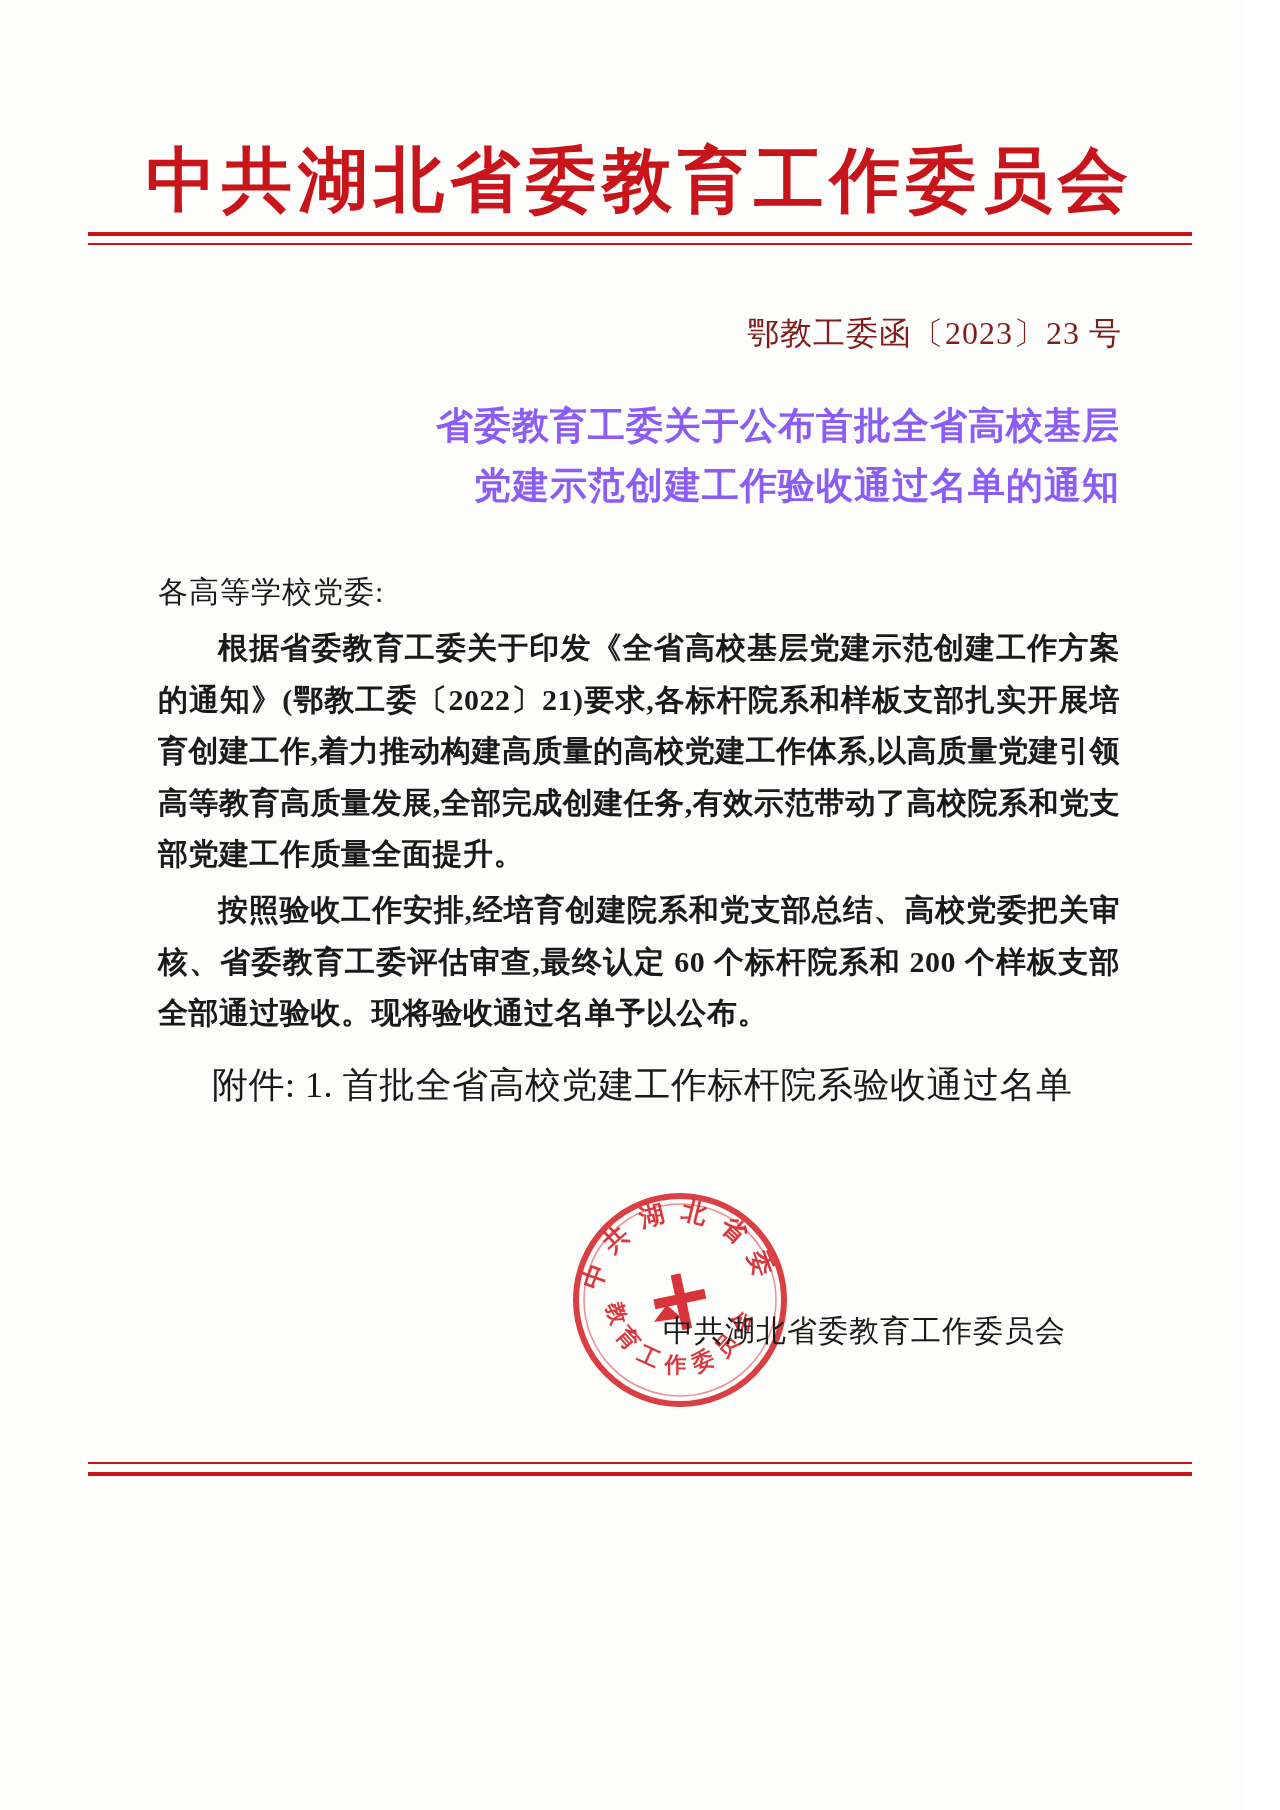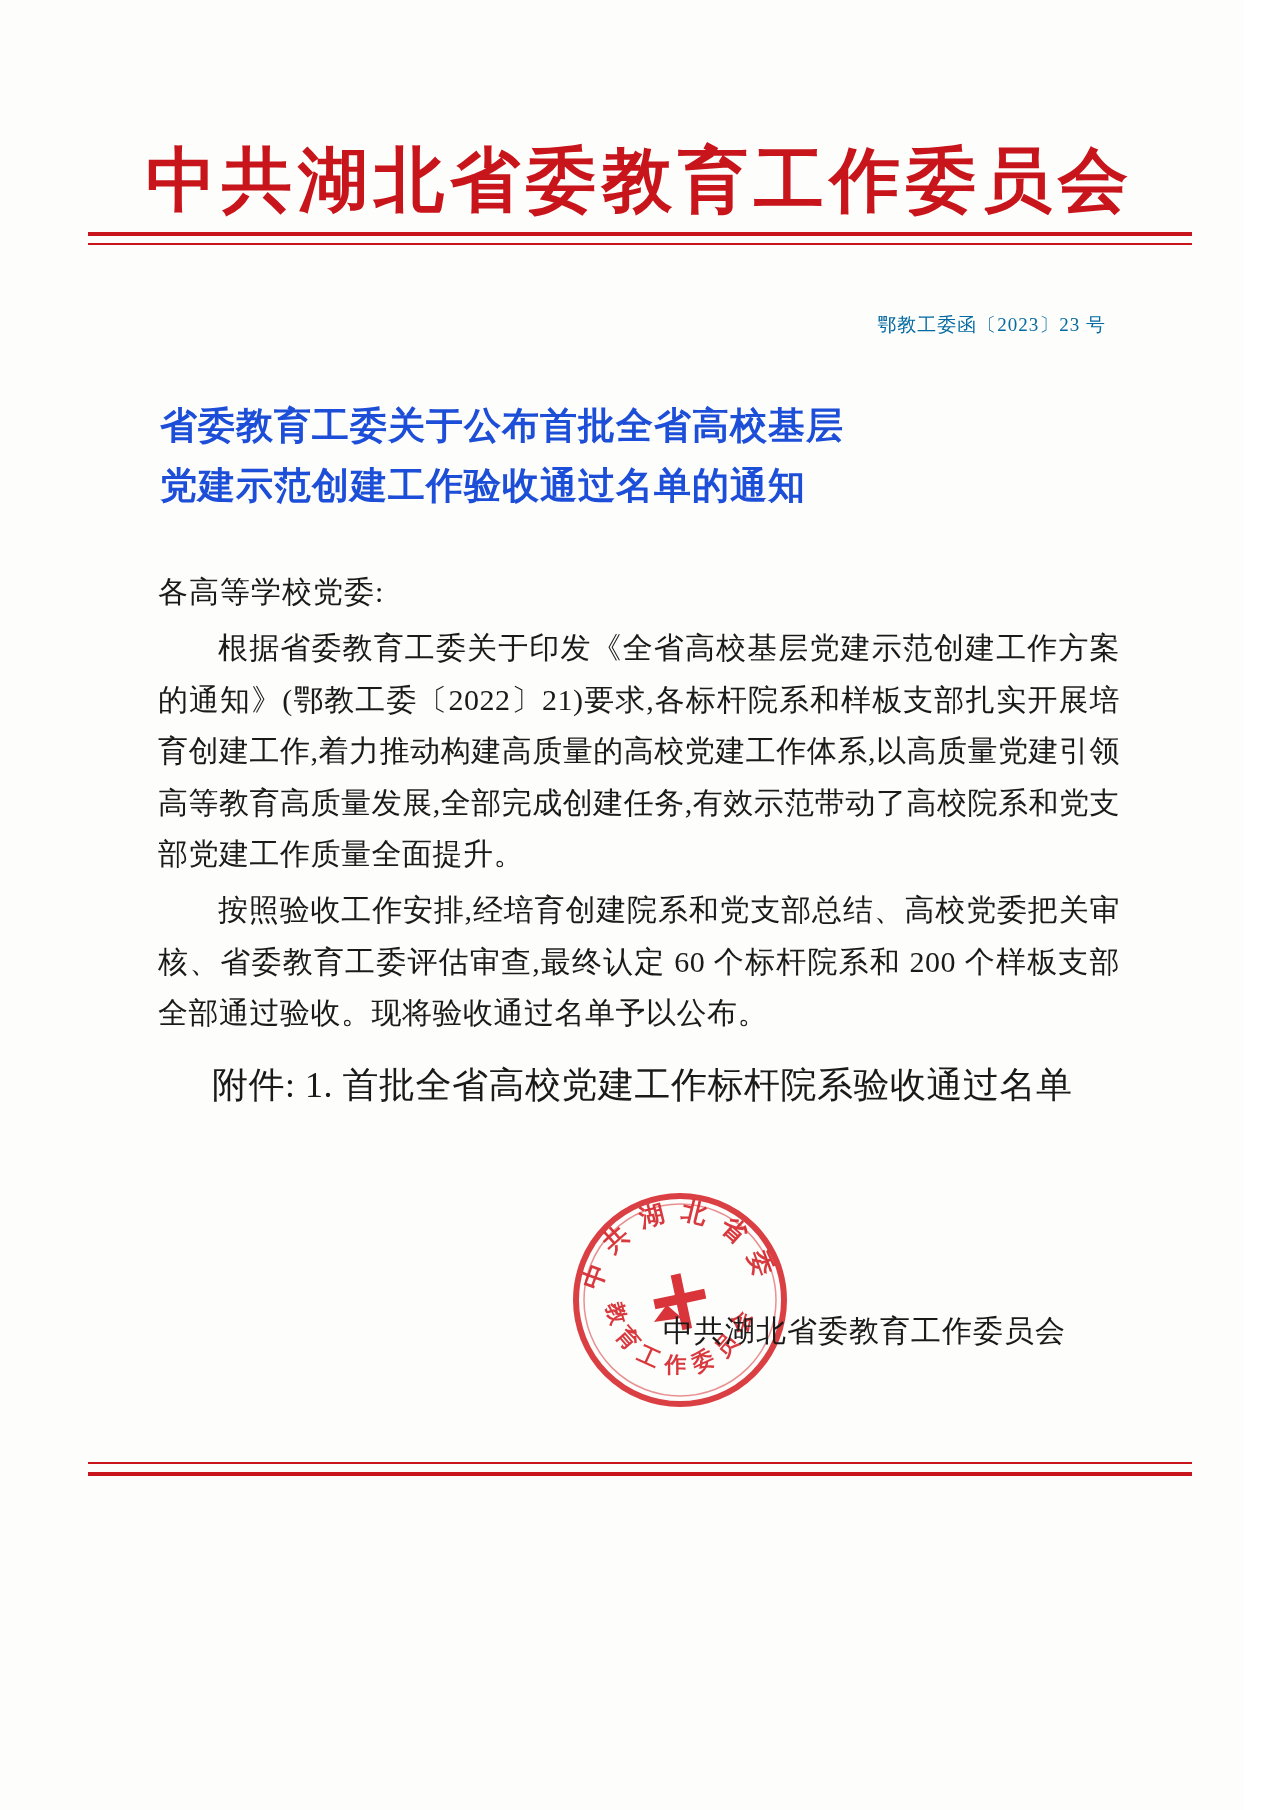--- a/index.html
+++ b/index.html
@@ -47,38 +47,38 @@
   .rule-top-2 {
     position: absolute;
     left: 88px;
     top: 243px;
     width: 1104px;
     height: 2px;
     background: #c8151b;
   }
   .doc-number {
     position: absolute;
-    right: 138px;
+    right: 122px;
     top: 312px;
-    font-size: 19px;
-    letter-spacing: 1px;
-    color: #0369a1;
+    font-size: 32px;
+    letter-spacing: 1px;
+    color: #7f1d1d;
     white-space: nowrap;
   }
   .doc-title {
     position: absolute;
     left: 160px;
     top: 396px;
     width: 960px;
-    text-align: left;
+    text-align: right;
     font-size: 37px;
     font-weight: bold;
     line-height: 1.62;
     letter-spacing: 1px;
-    color: #1d4ed8;
+    color: #8b5cf6;
   }
   .salutation {
     position: absolute;
     left: 158px;
     top: 572px;
     font-size: 30px;
     letter-spacing: 1px;
   }
   .body-text {
     position: absolute;
@@ -86,20 +86,21 @@
     top: 622px;
     width: 966px;
     font-size: 30px;
     line-height: 1.72;
     text-align: justify;
     letter-spacing: 0.5px;
   }
   .body-text p {
     margin: 0 4px 4px 0;
     text-indent: 60px;
+    font-weight: bold;
   }
   .attachments {
     position: absolute;
     left: 212px;
     top: 1052px;
     width: 900px;
     font-size: 36px;
     line-height: 1.85;
     letter-spacing: 0.5px;
   }

